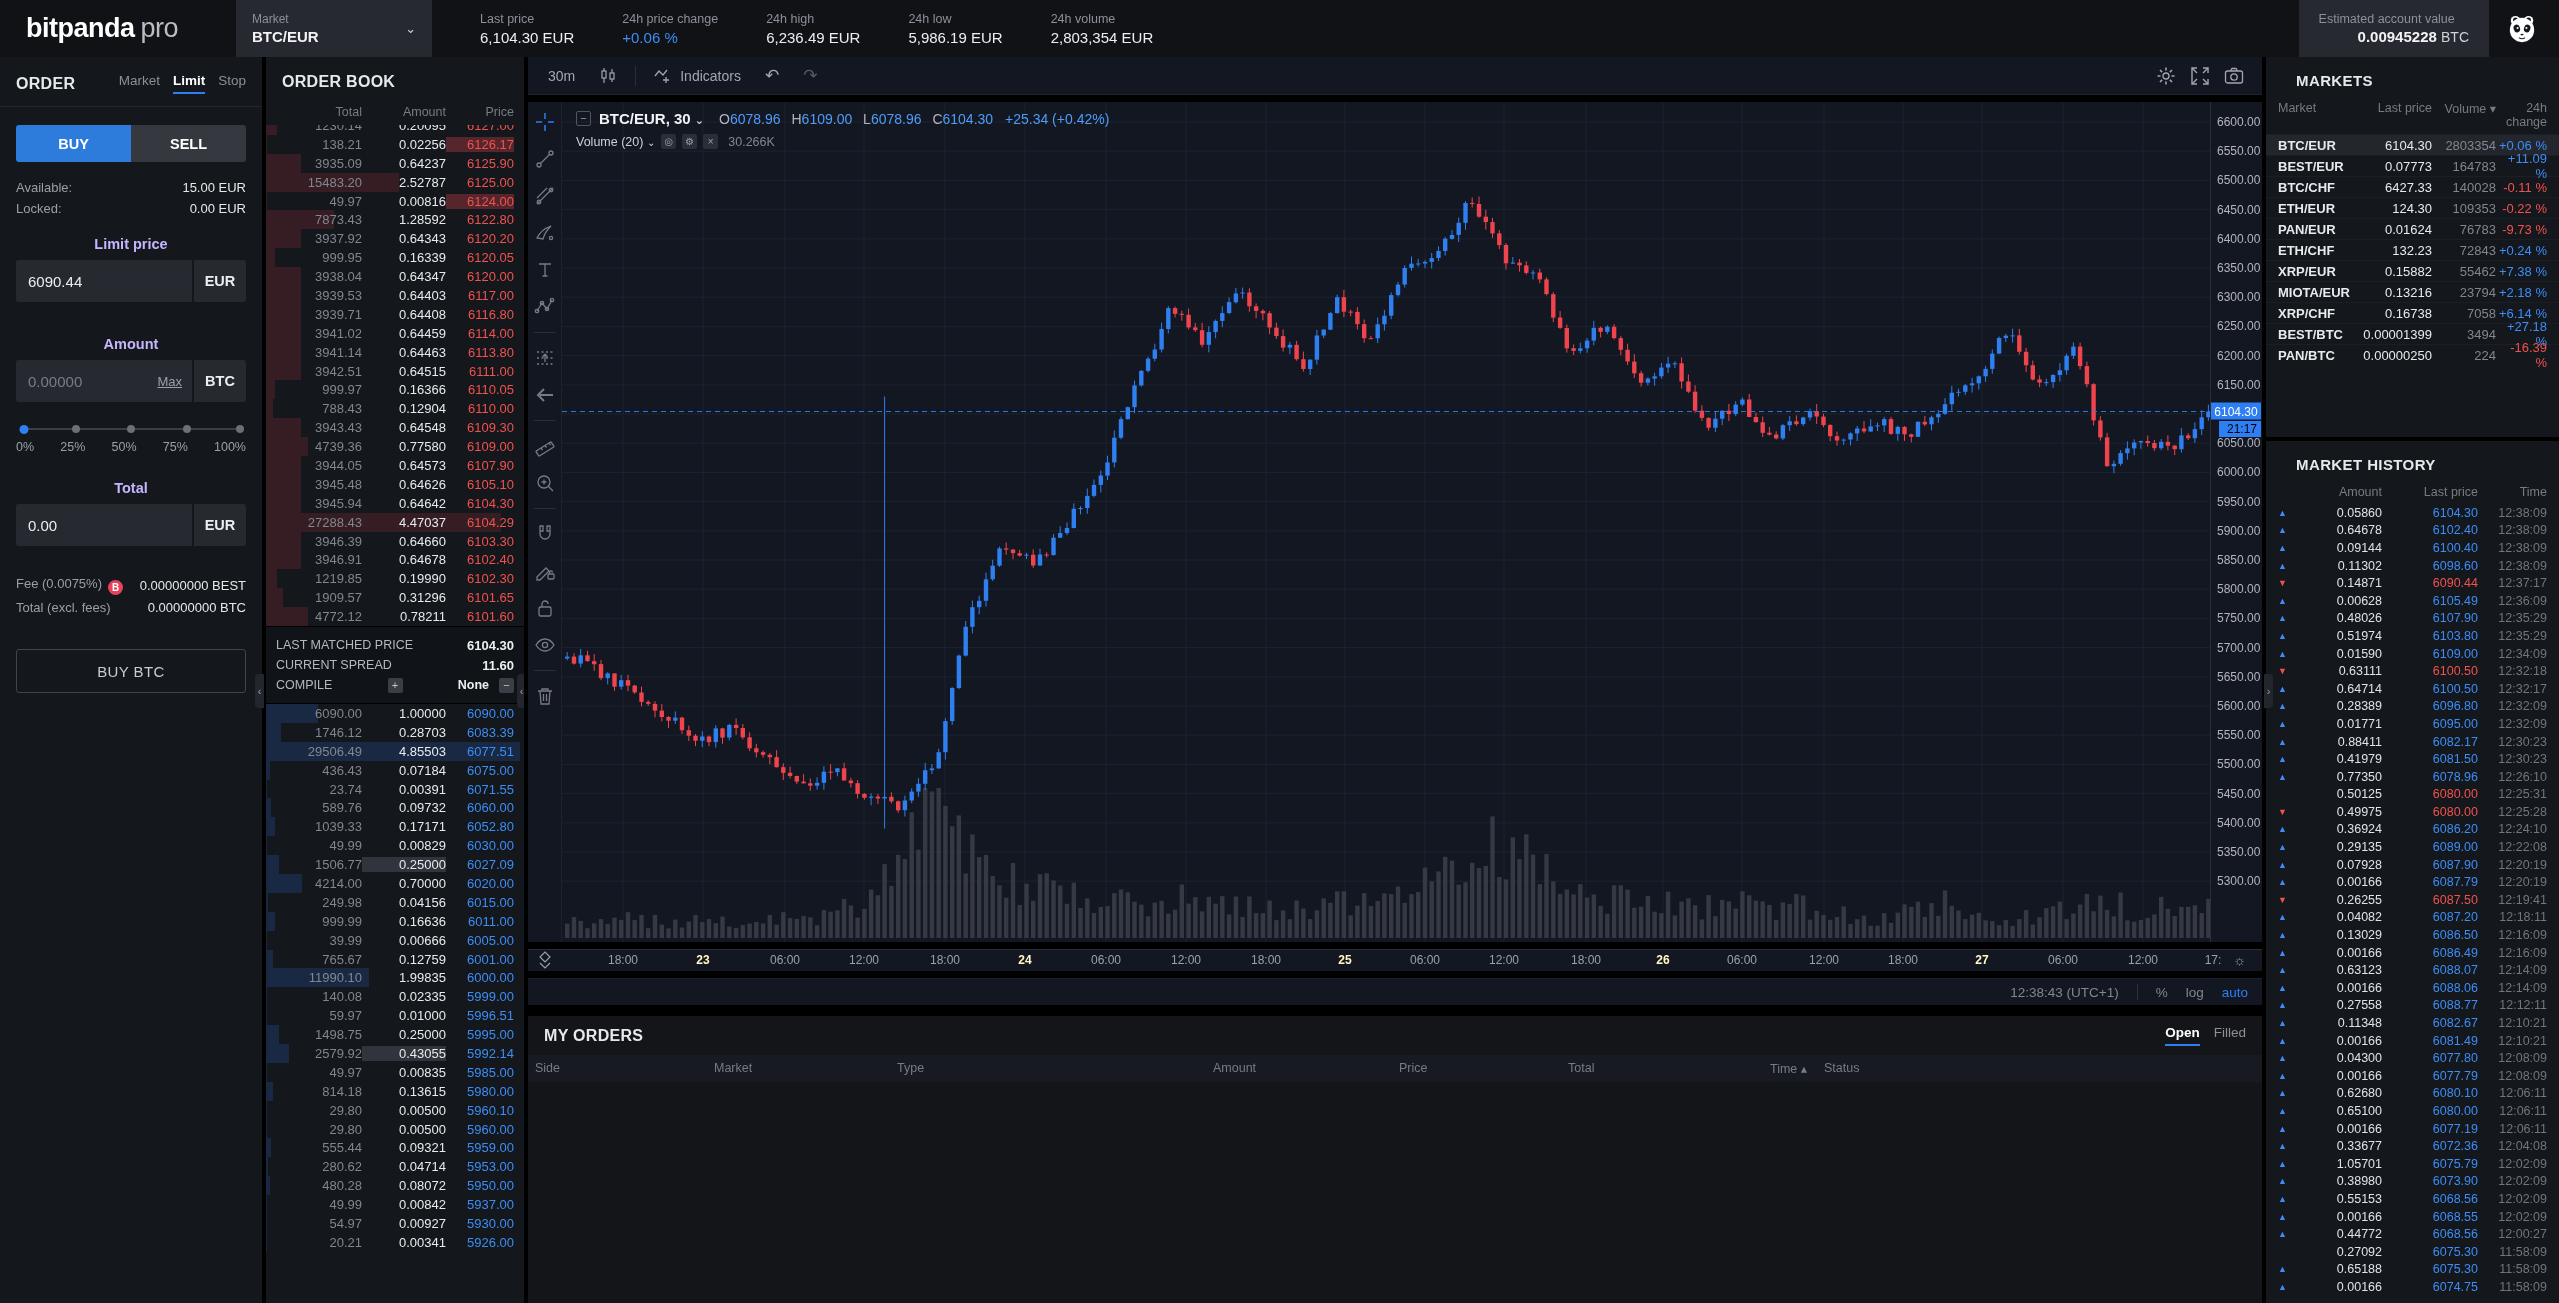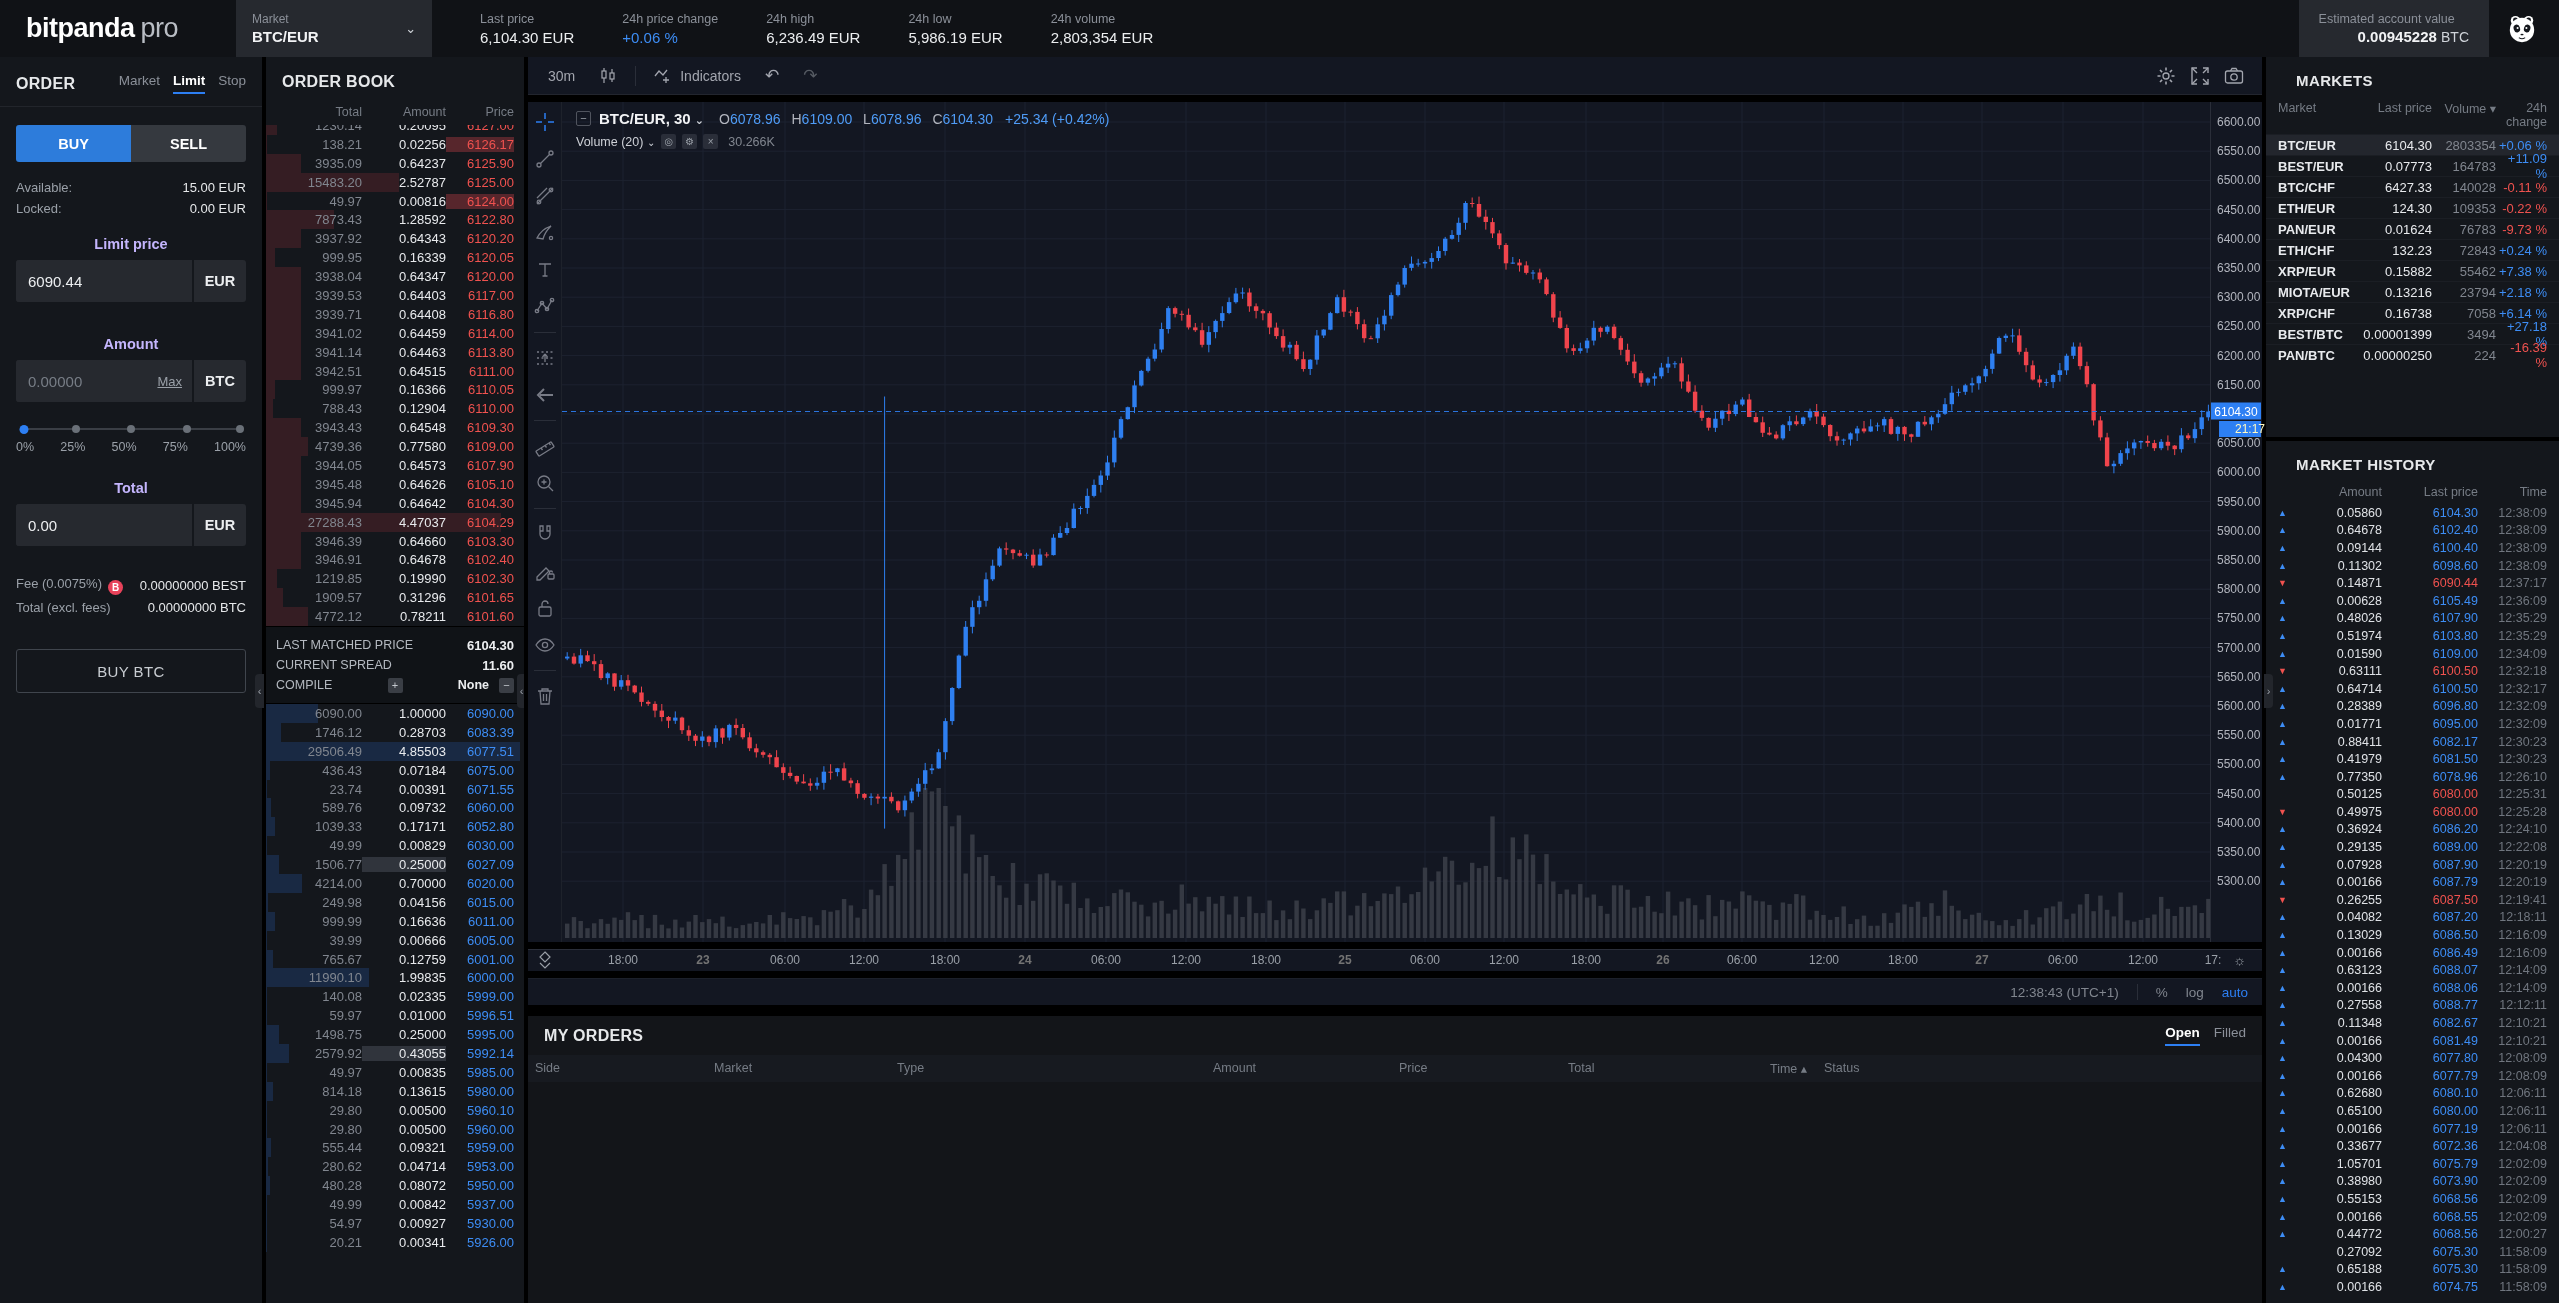--- a/index.html
+++ b/index.html
@@ -109,25 +109,25 @@
   .legend .box { width:15px; height:15px; border:1px solid #50545e; color:#9aa0a8; font-size:11px; line-height:13px; text-align:center; border-radius:2px; cursor:pointer; }
   .legend .sym { color:#f2f3f5; font-weight:700; font-size:15px; cursor:pointer; }
   .legend .ohlc span.k { color:#b2b5be; margin-left:7px; }
   .legend .ohlc span.v { color:#4f9cf7; }
   .legend2 { position:absolute; left:14px; top:32px; z-index:4; font-size:12.5px; color:#cdd0d6; display:flex; align-items:center; gap:6px; }
   .legend2 .mini { width:15px; height:15px; background:#2a2e39; color:#9aa0a8; border-radius:2px; font-size:10px; line-height:15px; text-align:center; cursor:pointer; }
   .legend2 .vol-val { color:#81868f; margin-left:4px; }
   .price-axis { width:52px; flex:0 0 52px; position:relative; border-left:1px solid #2a2e39; font-size:12px; color:#b2b5be; }
   .pa-tick { position:absolute; left:6px; transform:translateY(-50%); white-space:nowrap; }
   .pa-cur { position:absolute; left:0; right:1px; background:#2d7ff3; color:#fff; text-align:center; font-size:12px; padding:1.5px 0; transform:translateY(-50%); z-index:3; }
-  .pa-count { position:absolute; left:8px; right:1px; background:#2d7ff3; color:#fef9c3; text-align:center; font-size:12px; padding:1px 16px; z-index:3; }
+  .pa-count { position:absolute; left:8px; right:1px; background:#2d7ff3; color:#000000; text-align:center; font-size:12px; padding:1px 8px; z-index:3; }
   .time-axis { height:22px; background:#131722; border-top:1px solid #2a2e39; position:relative; font-size:12px; color:#9aa0a8; }
   .ta-inner { position:absolute; left:34px; right:52px; top:0; bottom:0; }
   .ta-tick { position:absolute; top:3px; transform:translateX(-50%); white-space:nowrap; }
-  .ta-tick.day { color:#737373; font-weight:700; }
+  .ta-tick.day { color:#fef9c3; font-weight:700; }
   .ta-icon-left { position:absolute; left:8px; top:1px; cursor:pointer; }
   .ta-sun { position:absolute; right:16px; top:2px; color:#9aa0a8; font-size:14px; cursor:pointer; }
   .status-row { height:27px; background:#131722; display:flex; align-items:center; justify-content:flex-end; gap:18px; padding-right:14px; font-size:13.5px; color:#81868f; border-top:1px solid #1c202a; }
   .status-row .divider { width:1px; height:16px; background:#2a2e39; }
   .status-row .opt { cursor:pointer; }
   .status-row .opt.blue { color:#2d7ff3; }
 
   
   .my-orders { flex:1; background:#131519; display:flex; flex-direction:column; border-top:4px solid #000; }
   .mo-head { display:flex; align-items:center; justify-content:space-between; padding:9px 16px 9px; }

